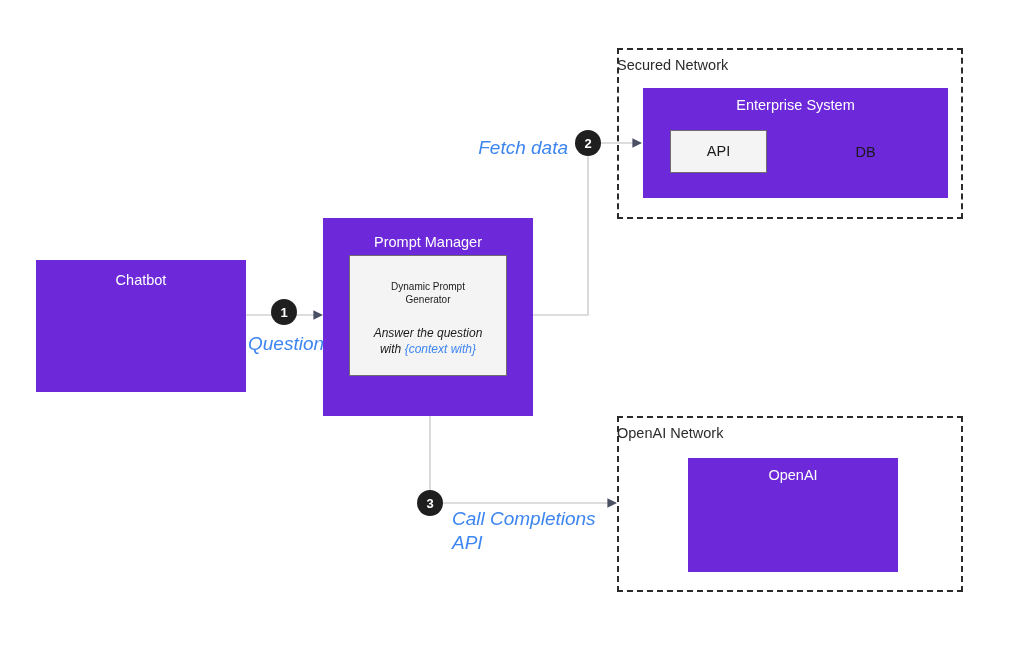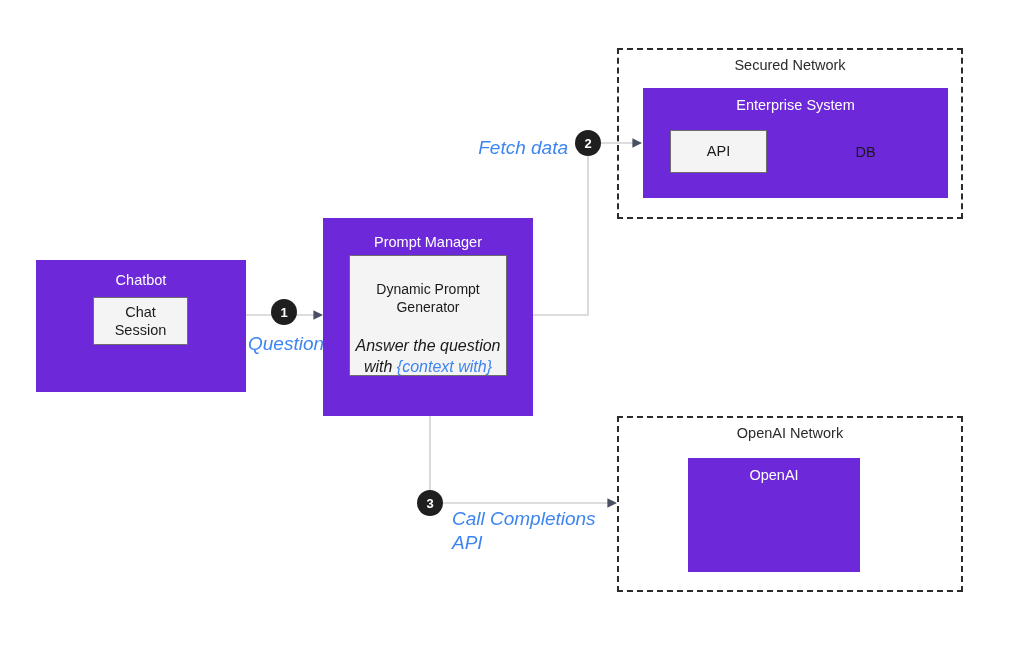--- a/index.html
+++ b/index.html
@@ -67,21 +67,20 @@
   .dashed-zone {
     position: absolute;
     border: 2px dashed #2b2b2b;
     box-sizing: border-box;
     background: transparent;
   }
   .zone-title {
     position: absolute;
     left: 0;
     right: 0;
-    text-align: center;
     color: #2b2b2b;
     font-size: 14.5px;
   }
 
   
   .badge {
     position: absolute;
     width: 26px;
     height: 26px;
     border-radius: 50%;
@@ -108,27 +107,27 @@
     text-align: right;
   }
 
   
   .pm-inner {
     align-items: center;
     justify-content: flex-start;
     padding-top: 24px;
   }
   .pm-head {
-    font-size: 14px;
+    font-size: 10px;
     line-height: 1.3;
   }
   .pm-template {
     margin-top: 20px;
     font-style: italic;
-    font-size: 16px;
+    font-size: 12px;
     line-height: 1.3;
   }
   .ctx {
     color: #3d85f0;
     font-style: italic;
   }
 
   .db-label {
     position: absolute;
     text-align: center;
@@ -161,24 +160,20 @@
 
     <g>
       <path d="M 841 138 L 841 170 A 24.5 9 0 0 0 890 170 L 890 138 Z" fill="#ffffff" stroke="#3a3a3a" stroke-width="1.4"></path>
       <ellipse cx="865.5" cy="138" rx="24.5" ry="9" fill="#ffffff" stroke="#3a3a3a" stroke-width="1.4"></ellipse>
     </g>
   </svg>
 
   <div class="dark-box" style="left:36px; top:260px; width:210px; height:132px;">
     <div class="dark-title" style="top:12px;">Chatbot</div>
   </div>
-  <div class="white-box" style="left:93px; top:297px; width:95px; height:48px;">
-    <span>Chat</span>
-    <span>Session</span>
-  </div>
 
   <div class="dark-box" style="left:323px; top:218px; width:210px; height:198px;">
     <div class="dark-title" style="top:16px;">Prompt Manager</div>
   </div>
   <div class="white-box pm-inner" style="left:349px; top:255px; width:158px; height:121px;">
     <div class="pm-head">
       <div>Dynamic Prompt</div>
       <div>Generator</div>
     </div>
     <div class="pm-template">
@@ -194,21 +189,21 @@
     <div class="dark-title" style="top:9px;">Enterprise System</div>
   </div>
   <div class="white-box" style="left:670px; top:130px; width:97px; height:43px;">
     <span>API</span>
   </div>
   <div class="db-label" style="left:841px; top:144px; width:49px;">DB</div>
 
   <div class="dashed-zone" style="left:617px; top:416px; width:346px; height:176px;"></div>
   <div class="zone-title" style="left:617px; width:346px; top:425px;">OpenAI Network</div>
 
-  <div class="dark-box" style="left:688px; top:458px; width:172px; height:114px;">
+  <div class="dark-box" style="left:688px; top:458px; width:210px; height:114px;">
     <div class="dark-title" style="top:9px;">OpenAI</div>
   </div>
 
   <div class="badge" style="left:271px; top:299px;">1</div>
   <div class="edge-label" style="left:248px; top:332px;">Question</div>
 
   <div class="badge" style="left:575px; top:130px;">2</div>
   <div class="edge-label right-align" style="left:425px; width:143px; top:136px;">Fetch data</div>
 
   <div class="badge" style="left:417px; top:490px;">3</div>

